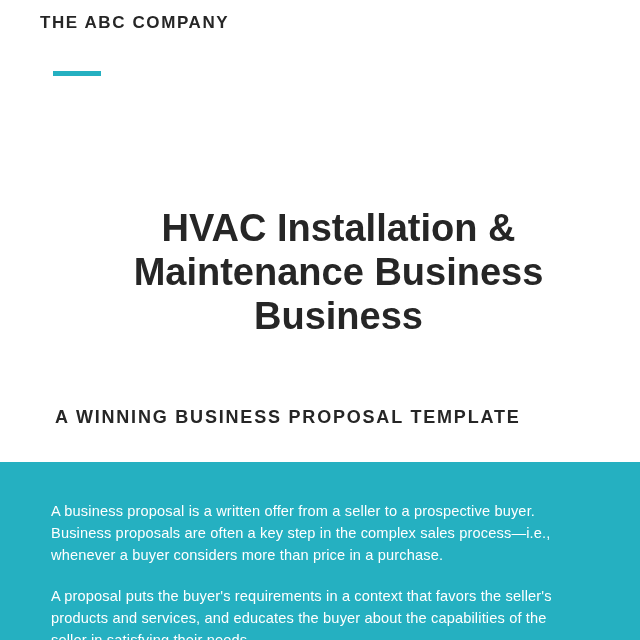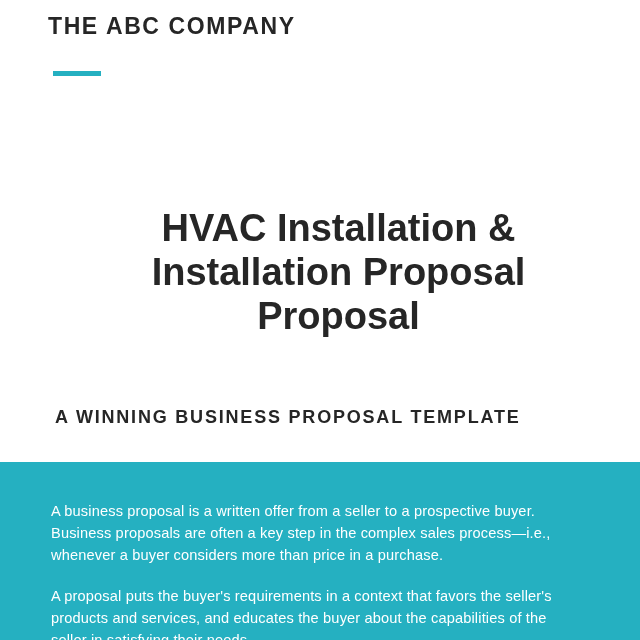--- a/index.html
+++ b/index.html
@@ -3,22 +3,22 @@
   <meta charset="utf-8">
   <style>
     html, body { margin: 0; padding: 0; }
     body {
       width: 640px; height: 640px; overflow: hidden;
       background: #ffffff;
       font-family: "Liberation Sans", "DejaVu Sans", sans-serif;
       position: relative;
     }
     .company {
-      position: absolute; left: 48px; top: 13px;
-      font-size: 23px; font-weight: bold; letter-spacing: 1.6px;
+      position: absolute; left: 40px; top: 13px;
+      font-size: 17px; font-weight: bold; letter-spacing: 1.6px;
       color: #262626;
     }
     .accent-bar {
       position: absolute; left: 53px; top: 71px;
       width: 48px; height: 5px;
       background: #25b0c1;
     }
     .title {
       position: absolute; left: 0; right: 0; top: 206px;
       text-align: center;
@@ -45,22 +45,22 @@
     .p2 { top: 585px; }
   </style>
 </head>
 <body>
 
 <div class="company">THE ABC COMPANY</div>
 <div class="accent-bar"></div>
 
 <h1 class="title" style="margin:0;padding-left:37px;">
   <span>HVAC Installation &amp;</span>
-  <span>Installation Proposal</span>
-  <span>Proposal</span>
+  <span>Maintenance Business</span>
+  <span>Business</span>
 </h1>
 
 <div class="subtitle">A WINNING BUSINESS PROPOSAL TEMPLATE</div>
 
 <div class="band"></div>
 
 <div class="para p1">
   <span>A business proposal is a written offer from a seller to a prospective buyer.</span>
   <span>Business proposals are often a key step in the complex sales process—i.e.,</span>
   <span>whenever a buyer considers more than price in a purchase.</span>

